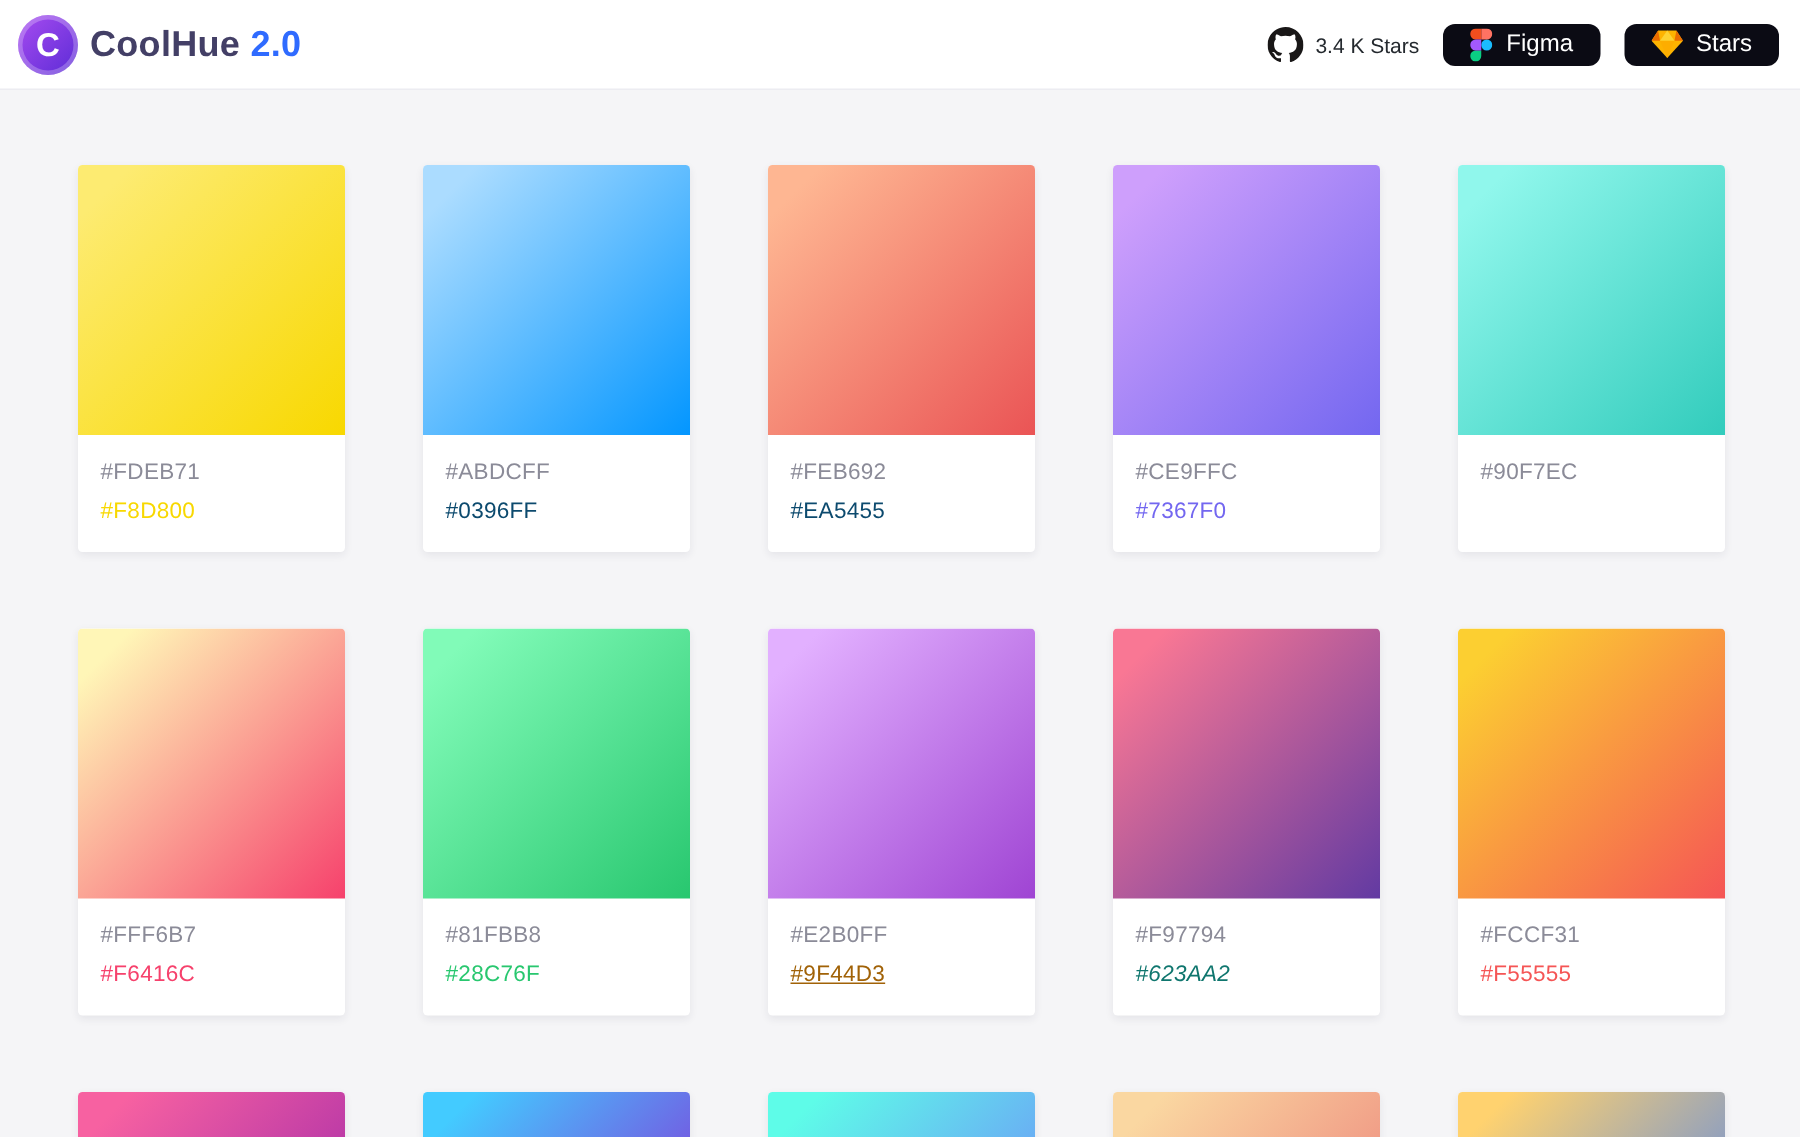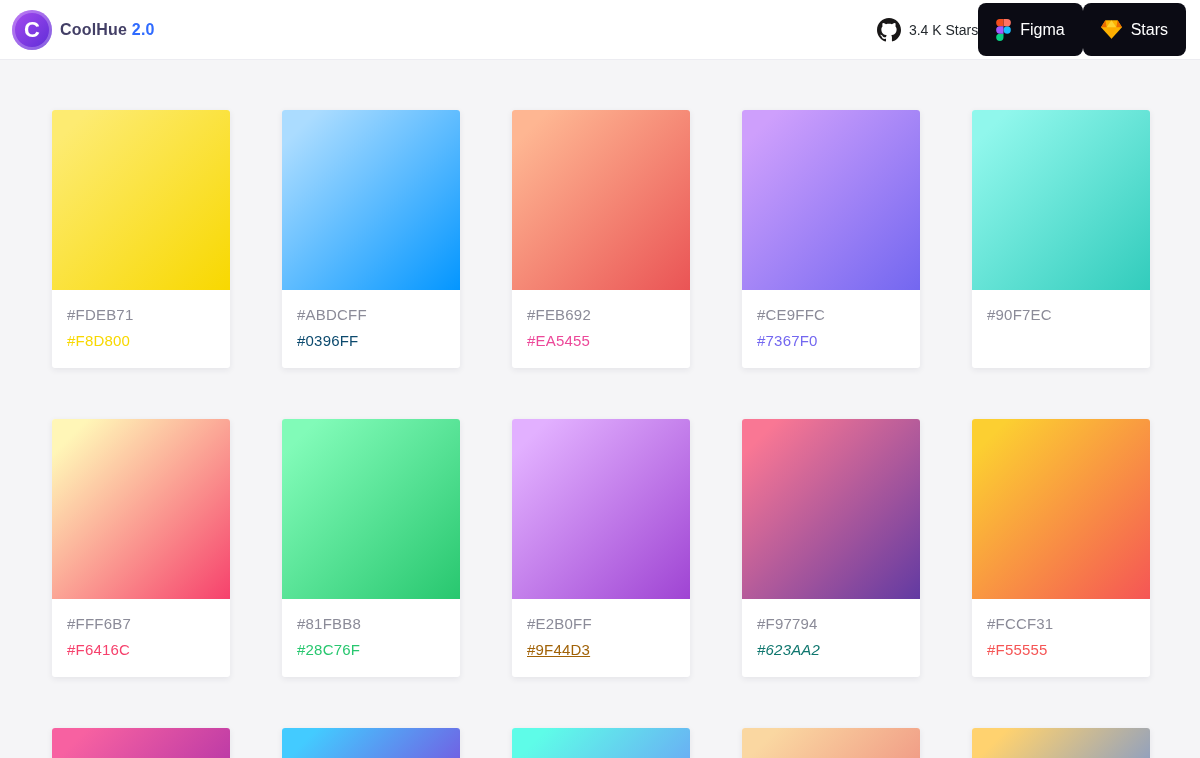--- a/index.html
+++ b/index.html
@@ -24,34 +24,34 @@
   .logo {
     width: 40px; height: 40px;
     border-radius: 50%;
     background: linear-gradient(135deg, #a84cf0 0%, #5b2bd6 100%);
     color: #ffffff;
     font-weight: bold;
     font-size: 22px;
     display: flex; align-items: center; justify-content: center;
     box-shadow: inset 0 0 0 3px rgba(255,255,255,0.25);
   }
-  .brand-text { font-size: 16px; font-weight: 600; color: #433f66; letter-spacing: .2px; }
+  .brand-text { font-size: 24px; font-weight: 600; color: #433f66; letter-spacing: .2px; }
   .brand-text .ver { color: #2f6bff; font-weight: 600; }
 
-  .header-right { display: flex; align-items: center; }
+  .header-right { display: flex; align-items: center; gap: 16px; }
   .github { display: flex; align-items: center; gap: 8px; text-decoration: none; color: #24292e; font-size: 14px; cursor: pointer; }
   .github svg { width: 24px; height: 24px; display: block; }
 
   .hbtn {
     display: flex; align-items: center; gap: 9px;
     background: #0b0b14;
     color: #ffffff;
     border: none;
     border-radius: 8px;
-    height: 53px;
+    height: 28px;
     padding: 0 18px;
     font-size: 16px;
     font-family: "Liberation Sans", sans-serif;
     cursor: pointer;
   }
   .hbtn svg { display: block; }
 
   
   .grid {
     display: grid;
@@ -129,21 +129,21 @@
     <div class="info">
       <div class="hex hex-start">#ABDCFF</div>
       <div class="hex hex-end" style="color: #0c4a6e;">#0396FF</div>
     </div>
   </div>
 
   <div class="card">
     <div class="swatch" style="background: linear-gradient(135deg, rgb(254, 182, 146) 10%, rgb(234, 84, 85) 100%);"></div>
     <div class="info">
       <div class="hex hex-start">#FEB692</div>
-      <div class="hex hex-end" style="color: #ec4899;">#EA5455</div>
+      <div class="hex hex-end" style="color: #0c4a6e;">#EA5455</div>
     </div>
   </div>
 
   <div class="card">
     <div class="swatch" style="background: linear-gradient(135deg, rgb(206, 159, 252) 10%, rgb(115, 103, 240) 100%);"></div>
     <div class="info">
       <div class="hex hex-start">#CE9FFC</div>
       <div class="hex hex-end" style="color: rgb(115, 103, 240);">#7367F0</div>
     </div>
   </div>

